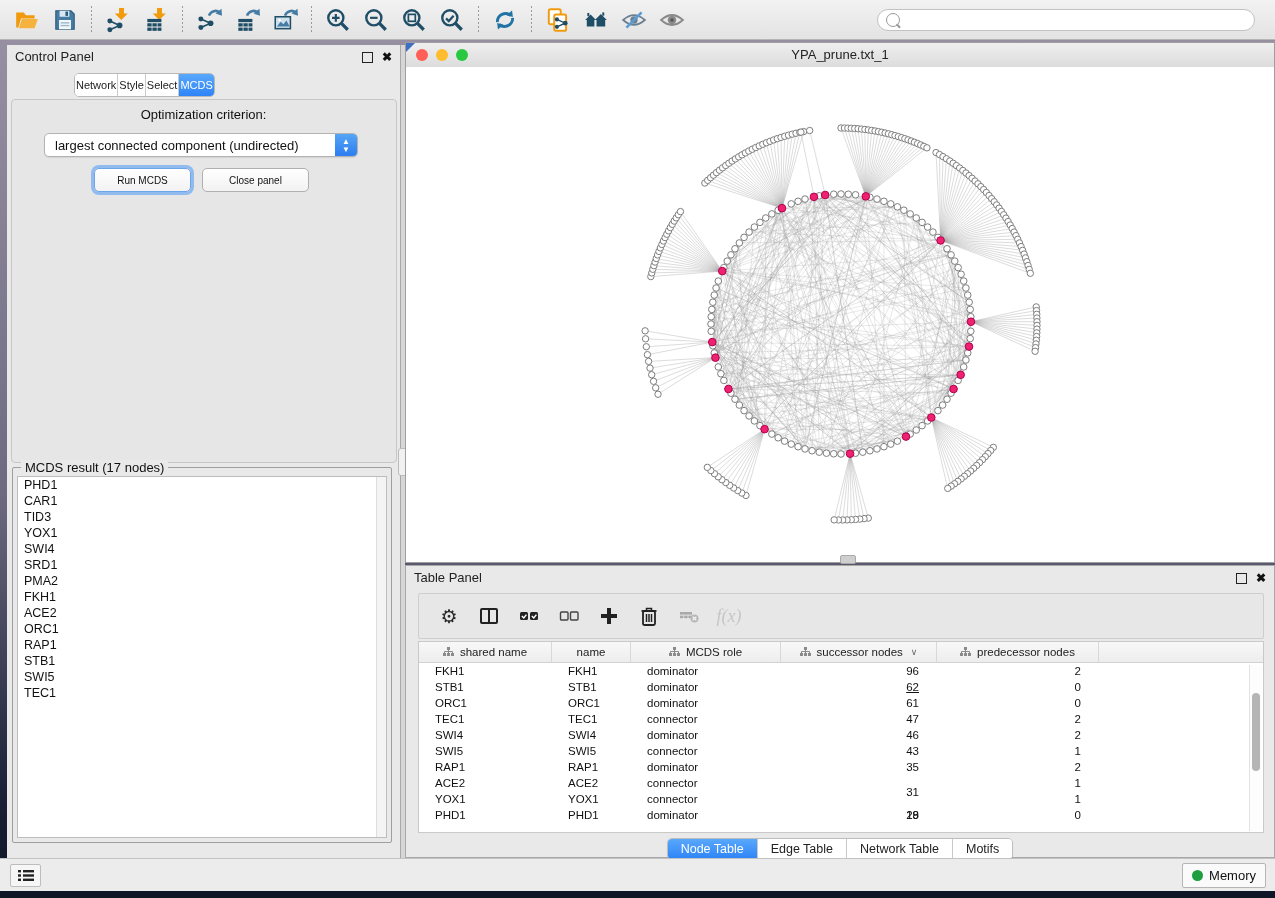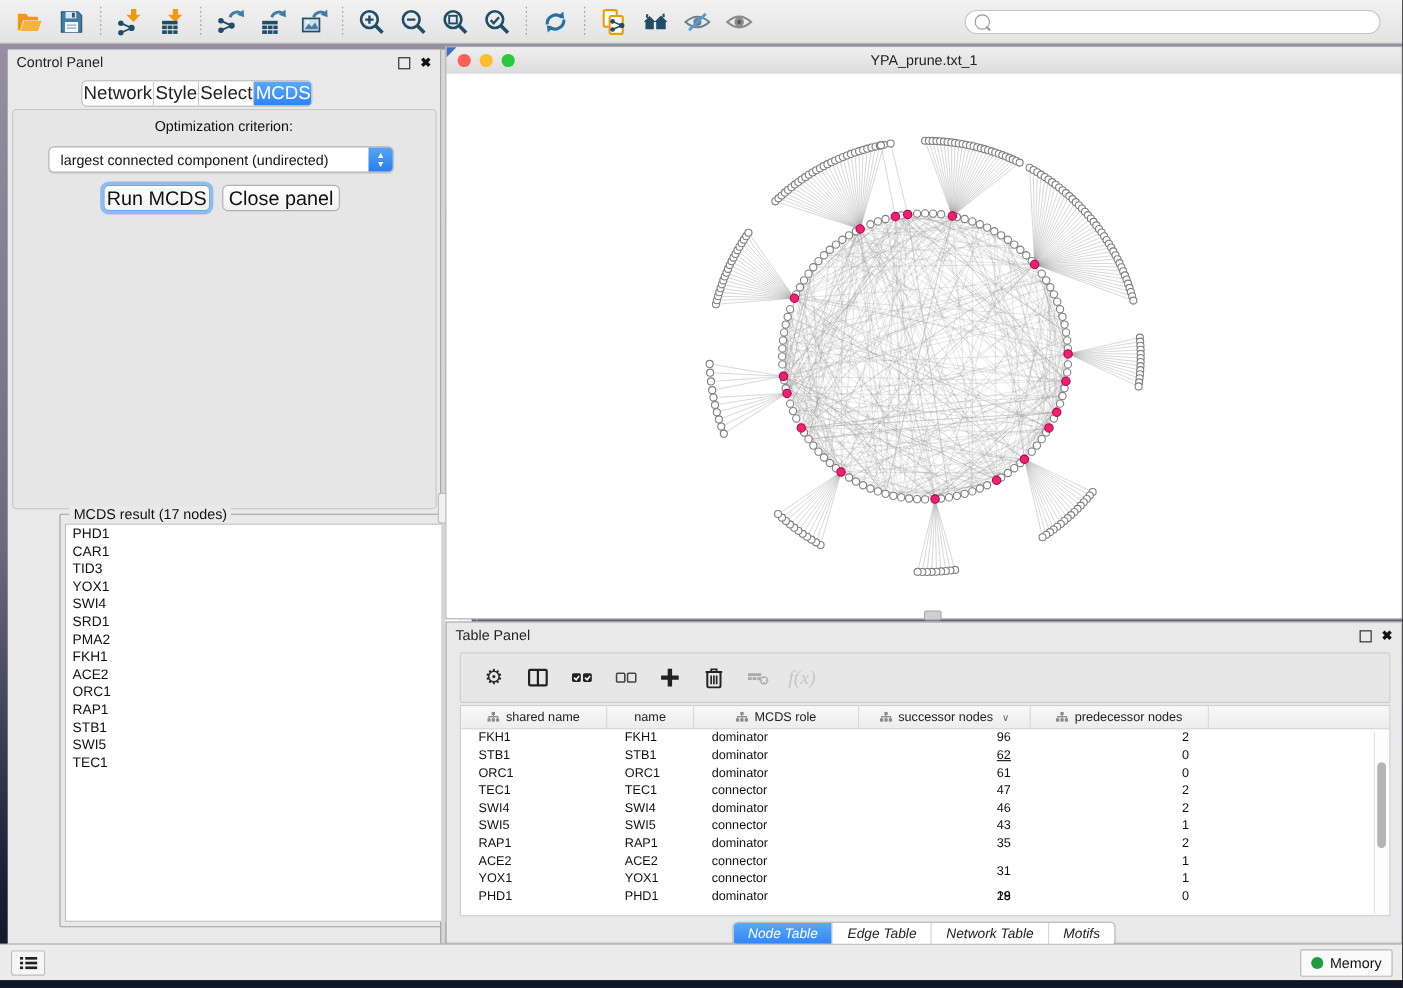--- a/index.html
+++ b/index.html
@@ -20,36 +20,36 @@
   .search-box .mag:after{content:"";position:absolute;width:5px;height:1.6px;background:#9a9a9a;transform:rotate(45deg);left:9px;top:11px;}
   .search-box input{border:none;outline:none;flex:1;font:12px "Liberation Sans",sans-serif;background:transparent;margin-left:6px;}
   
   .control-panel{position:absolute;left:7px;top:45px;width:394px;height:813px;background:#e9e9e9;
     border-right:1px solid #a8a8a8;box-sizing:border-box;}
   .panel-titlebar{position:relative;height:24px;line-height:24px;font-size:13px;padding-left:8px;color:#222;}
   .panel-ctrls{position:absolute;right:8px;top:0;height:24px;display:flex;align-items:center;gap:9px;}
   .float-box{width:9px;height:9px;border:1.6px solid #222;display:inline-block;}
   .close-x{font-size:12px;font-weight:bold;color:#111;line-height:1;}
   .seg-tabs{position:absolute;left:67px;top:28px;display:flex;border:1px solid #b9b9b9;border-radius:5px;overflow:hidden;background:#fff;height:22px;}
-  .seg-tab{padding:0 1px;font-size:17px;line-height:22px;color:#222;background:#fff;border-right:1px solid #c9c9c9;}
+  .seg-tab{padding:0 1px;font-size:11px;line-height:22px;color:#222;background:#fff;border-right:1px solid #c9c9c9;}
   .seg-tab:last-child{border-right:none;}
   .seg-tab.active{background:linear-gradient(#59a8fb,#2e84f8);color:#fff;}
   .mcds-card{position:absolute;left:4px;top:54px;width:384px;height:362px;background:#e6e6e6;
     border:1px solid #c7c7c7;border-radius:4px;}
   .opt-label{position:absolute;left:0;top:62px;width:100%;text-align:center;font-size:13px;color:#111;}
   .dropdown{position:absolute;left:37px;top:88px;width:314px;height:24px;background:#fff;border:1px solid #b3b3b3;
     border-radius:5px;display:flex;align-items:center;box-sizing:border-box;box-shadow:0 1px 1px rgba(0,0,0,.08);}
   .dropdown .dd-text{flex:1;font-size:13px;padding-left:10px;color:#111;white-space:nowrap;}
   .dd-stepper{width:22px;height:22px;border-radius:0 4px 4px 0;background:linear-gradient(#55a5f6,#2c7df0);
     display:flex;flex-direction:column;align-items:center;justify-content:center;gap:1px;}
   .dd-stepper span{color:#fff;font-size:8px;line-height:7px;}
   .btn{position:absolute;height:24px;background:linear-gradient(#ffffff,#f2f2f2);border:1px solid #b0b0b0;border-radius:5px;
-    font-size:18px;color:#111;display:flex;align-items:center;justify-content:center;box-sizing:border-box;}
+    font-size:10px;color:#111;display:flex;align-items:center;justify-content:center;box-sizing:border-box;}
   .btn.focus-ring{box-shadow:0 0 0 3px rgba(100,165,245,.65);border-color:#6ba6e8;}
-  .fieldset{position:absolute;left:5px;top:422px;width:378px;height:374px;border:1px solid #9f9f9f;border-radius:2px;margin-left:42px;}
+  .fieldset{position:absolute;left:5px;top:422px;width:378px;height:374px;border:1px solid #9f9f9f;border-radius:2px;}
   .fieldset .legend{position:absolute;left:8px;top:-8px;background:#e9e9e9;padding:0 4px;font-size:13px;color:#111;}
   .result-list{position:absolute;left:4px;top:8px;right:4px;bottom:4px;background:#fff;border:1px solid #bdbdbd;overflow:hidden;}
   .result-scroll{position:absolute;top:0;right:0;bottom:0;width:9px;background:#f4f4f4;border-left:1px solid #ddd;}
   .result-item{font-size:12.5px;line-height:16px;padding-left:6px;color:#111;}
   
   .net-window{position:absolute;left:405px;top:42px;width:870px;height:521px;background:#fff;
     border:1px solid #9e9e9e;box-sizing:border-box;}
   .net-titlebar{position:relative;height:24px;background:linear-gradient(#efefef,#dcdcdc);border-bottom:1px solid #bdbdbd;}
   .traffic{position:absolute;left:10px;top:6px;display:flex;gap:8px;}
   .traffic i{width:12px;height:12px;border-radius:50%;display:block;}
@@ -75,21 +75,21 @@
   .th{display:flex;align-items:center;justify-content:center;gap:6px;font-size:11.5px;color:#222;
     border-right:1px solid #d8d8d8;box-sizing:border-box;height:100%;}
   .th svg{flex:0 0 auto;}
   .th .sort{color:#666;font-size:9px;margin-left:2px;}
   .tbl-row{display:flex;height:16px;align-items:center;}
   .td{font-size:11.5px;color:#111;box-sizing:border-box;white-space:nowrap;}
   .td.l{padding-left:16px;text-align:left;}
   .td.r{padding-right:18px;text-align:right;}
   .tbl-scroll{position:absolute;top:23px;right:1px;width:12px;bottom:1px;background:#fdfdfd;border-left:1px solid #e2e2e2;}
   .tbl-thumb{position:absolute;left:1.5px;top:28px;width:8px;height:78px;background:#b5b5b5;border-radius:4px;}
-  .tp-tabs{position:absolute;left:0;right:0;top:272px;display:flex;justify-content:center;font-style:italic;}
+  .tp-tabs{position:absolute;left:0;right:0;top:272px;display:flex;justify-content:center;}
   .tp-tabgroup{display:flex;border:1px solid #bdbdbd;border-radius:5px;overflow:hidden;background:#fff;height:20px;box-shadow:0 1px 1px rgba(0,0,0,.1);}
   .tp-tab{padding:0 13px;font-size:12.5px;line-height:20px;background:#fff;color:#222;border-right:1px solid #c9c9c9;}
   .tp-tab:last-child{border-right:none;}
   .tp-tab.active{background:linear-gradient(#59a8fb,#2e84f8);color:#fff;}
   
   .statusbar{position:absolute;left:0;top:858px;width:1275px;height:32px;background:#ececec;border-top:1px solid #c2c2c2;}
   .menu-btn{position:absolute;left:10px;top:5px;width:29px;height:21px;background:#f6f6f6;border:1px solid #bdbdbd;border-radius:2px;
     display:flex;align-items:center;justify-content:center;}
   .memory-btn{position:absolute;right:9px;top:4px;height:23px;background:#fafafa;border:1px solid #b5b5b5;border-radius:2px;
     display:flex;align-items:center;gap:6px;padding:0 9px;font-size:13px;color:#111;}

